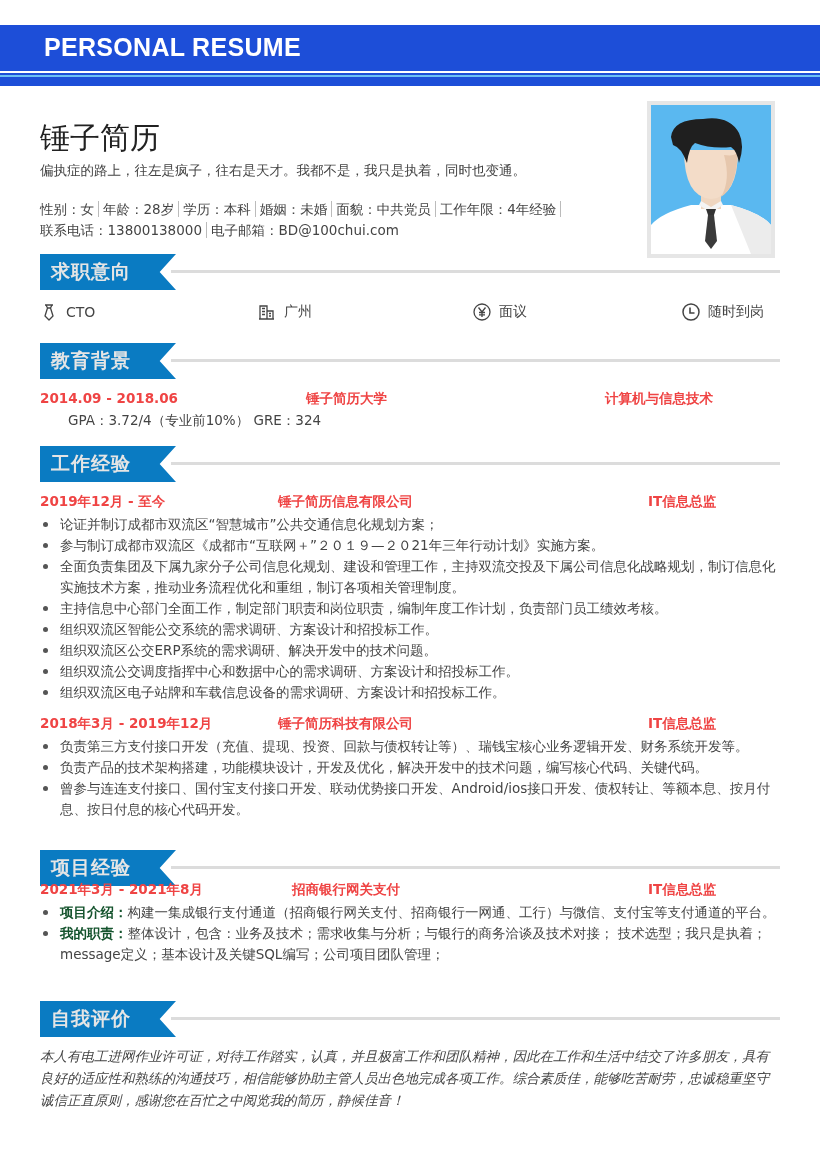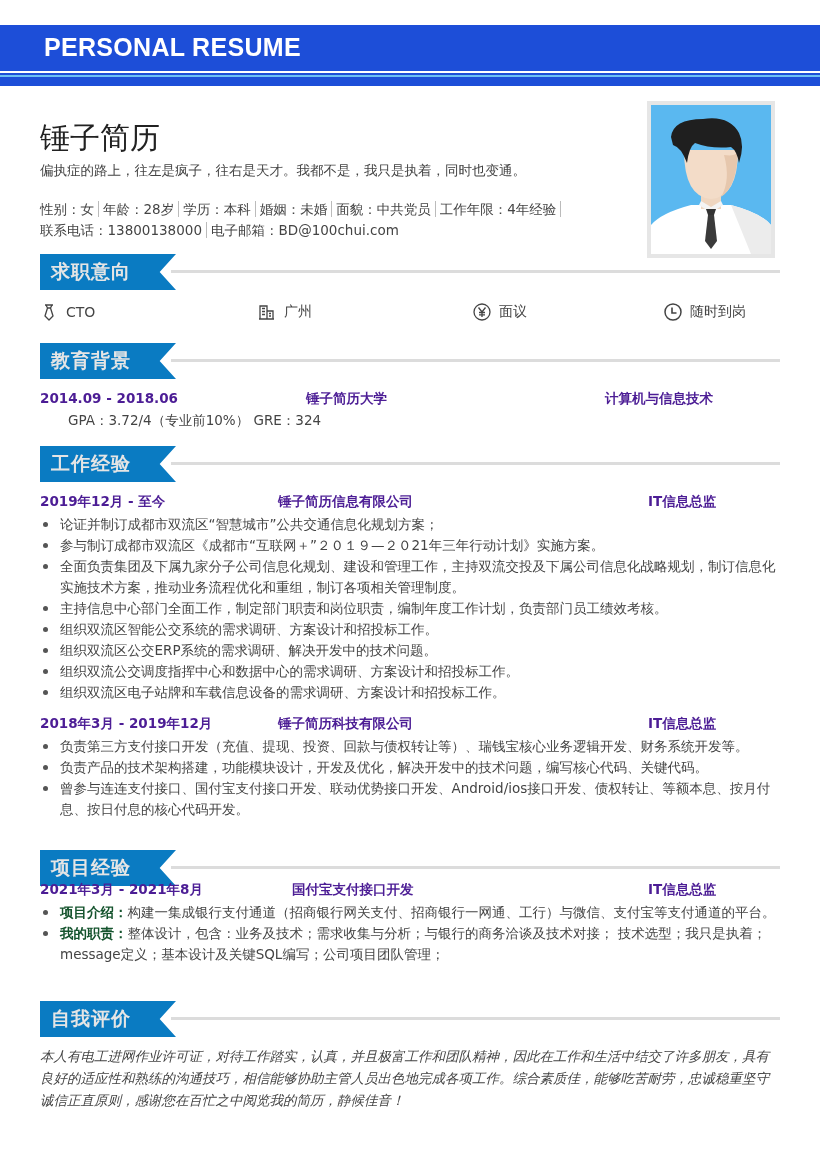--- a/index.html
+++ b/index.html
@@ -22,21 +22,21 @@
     .section-head { position: absolute; left: 40px; width: 740px; height: 36px; }
     .section-head .tag { position: absolute; left: 0; top: 0; width: 136px; height: 36px; background: #0a7bc2;
       clip-path: polygon(0 0, 100% 0, 88% 50%, 100% 100%, 0 100%); }
     .section-head .tag span { position: absolute; left: 11px; top: 5px; font-size: 19px; font-weight: bold; color: #e5e5e5; letter-spacing: 1px; }
     .section-head .rule { position: absolute; left: 131px; top: 16px; right: 0; height: 3px; background: #dcdcdc; }
 
     .intent-row { position: absolute; top: 303px; left: 40px; width: 740px; height: 22px; font-size: 14px; color: #444; }
     .intent-item { position: absolute; top: 0; display: flex; align-items: center; gap: 8px; white-space: nowrap; }
     .intent-item svg { width: 18px; height: 18px; }
 
-    .row3 { position: absolute; left: 40px; width: 740px; font-size: 13.5px; font-weight: bold; color: #4c1d95; height: 18px; }
+    .row3 { position: absolute; left: 40px; width: 740px; font-size: 13.5px; font-weight: bold; color: #ef4444; height: 18px; }
     .row3 .c1 { position: absolute; left: 0; top: 0; }
     .row3 .c2 { position: absolute; top: 0; }
     .row3 .c3 { position: absolute; top: 0; }
     .plain { position: absolute; left: 40px; font-size: 13.5px; color: #444; }
 
     .bullets { position: absolute; left: 40px; width: 740px; list-style: none; font-size: 13.5px; color: #444; line-height: 21px; }
     .bullets li { position: relative; padding-left: 20px; }
     .bullets li::before { content: ""; position: absolute; left: 3px; top: 8px; width: 5px; height: 5px; border-radius: 50%; background: #555; }
     .bullets li b { color: #14532d; }
 
@@ -94,21 +94,21 @@
       </svg>
     <span>广州</span>
   </div>
   <div class="intent-item" style="left:433px;">
     <svg viewBox="0 0 18 18">
         <circle cx="9" cy="9" r="8" fill="none" stroke="#444" stroke-width="1.3"></circle>
         <path d="M5.5 4.5 L9 9 L12.5 4.5 M9 9 V14 M6 9.5 H12 M6 11.8 H12" fill="none" stroke="#444" stroke-width="1.3"></path>
       </svg>
     <span>面议</span>
   </div>
-  <div class="intent-item" style="left:624px;">
+  <div class="intent-item" style="left:642px;">
     <svg viewBox="0 0 18 18">
         <circle cx="9" cy="9" r="8" fill="none" stroke="#444" stroke-width="1.5"></circle>
         <path d="M8 4.5 V10 H12.5" fill="none" stroke="#444" stroke-width="1.6"></path>
       </svg>
     <span>随时到岗</span>
   </div>
 </div>
 
 <div class="section-head" style="top:343px;">
   <div class="tag">
@@ -158,21 +158,21 @@
 </ul>
 
 <div class="section-head" style="top:834px;margin-top:16px;">
   <div class="tag">
       <span>项目经验</span>
     </div>
   <div class="rule"></div>
 </div>
 <div class="row3" style="top:881px;">
   <span class="c1">2021年3月 - 2021年8月</span>
-  <span class="c2" style="left:252px;">国付宝支付接口开发</span>
+  <span class="c2" style="left:252px;">招商银行网关支付</span>
   <span class="c3" style="left:608px;">IT信息总监</span>
 </div>
 <ul class="bullets" style="top:902px;">
   <li><b>项目介绍：</b><span>构建一集成银行支付通道（招商银行网关支付、招商银行一网通、工行）与微信、支付宝等支付通道的平台。</span></li>
   <li><b>我的职责：</b><span>整体设计，包含：业务及技术；需求收集与分析；与银行的商务洽谈及技术对接； 技术选型；我只是执着； message定义；基本设计及关键SQL编写；公司项目团队管理；</span></li>
 </ul>
 
 <div class="section-head" style="top:1001px;">
   <div class="tag">
       <span>自我评价</span>

